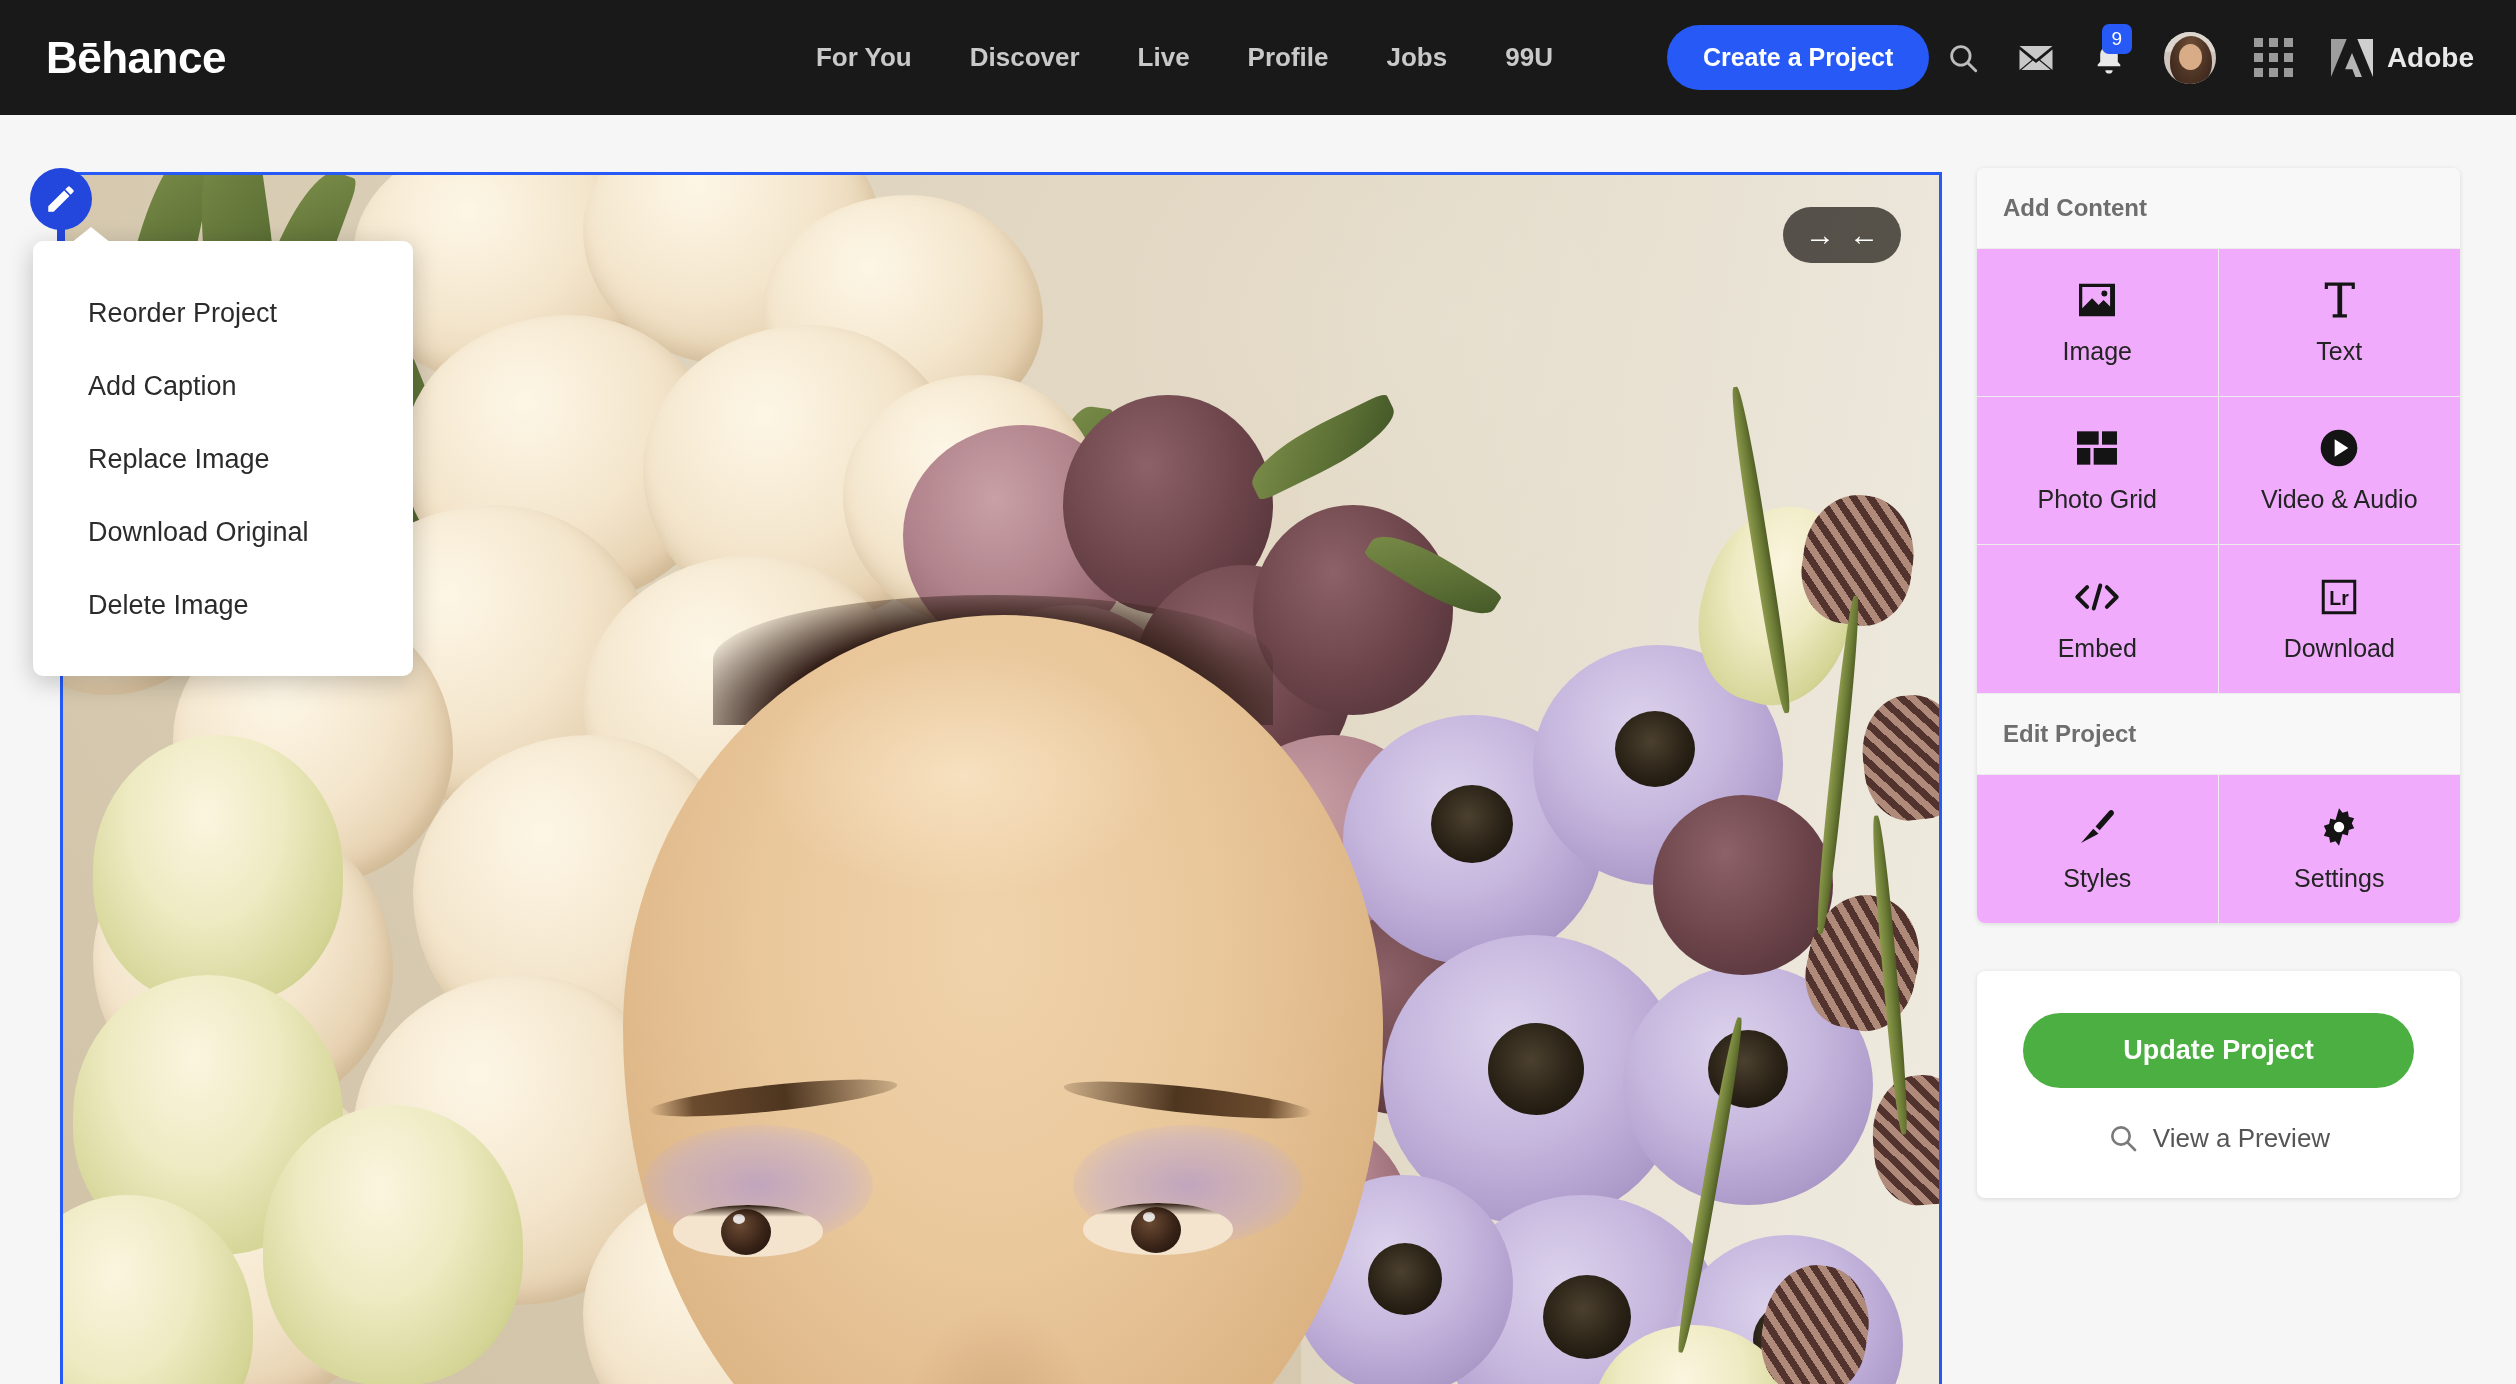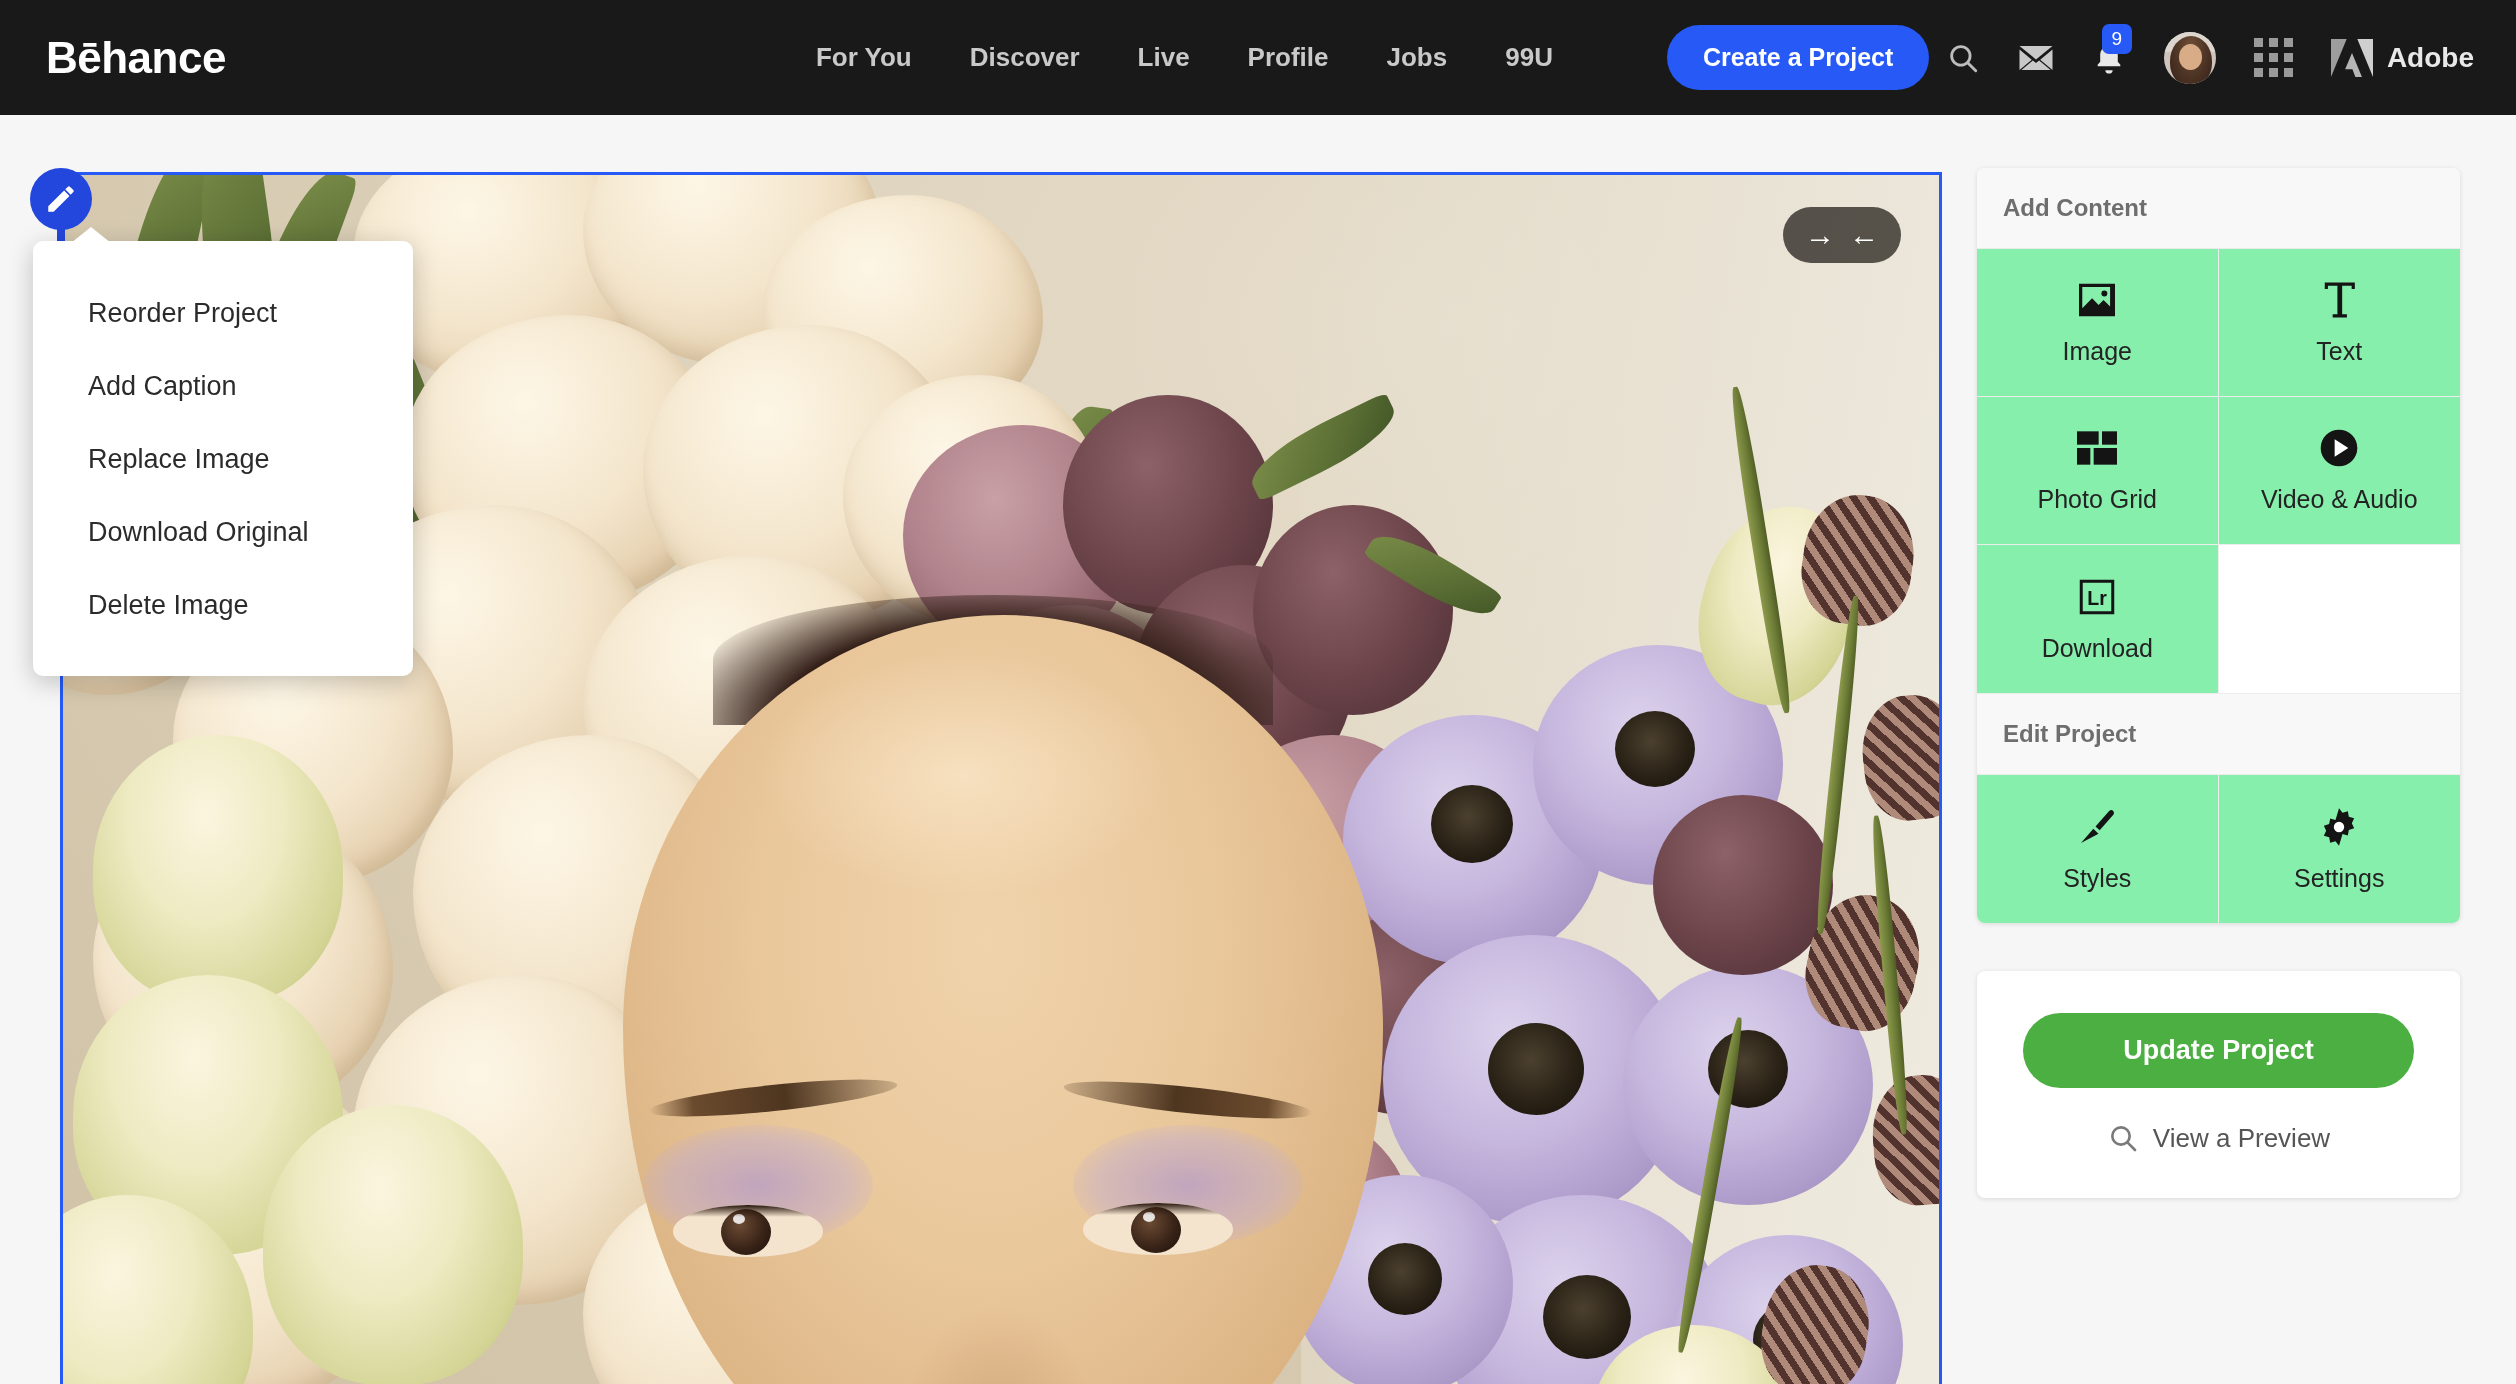--- a/index.html
+++ b/index.html
@@ -341,21 +341,21 @@
     grid-template-columns: 1fr 1fr;
   }
   .tile {
     height: 148px;
     display: flex; flex-direction: column;
     align-items: center; justify-content: center;
     gap: 16px;
     border-right: 1px solid #ededed;
     border-bottom: 1px solid #ededed;
     cursor: pointer;
-    background: #86efac;
+    background: #f0abfc;
   }
   .tile:nth-child(2n) { border-right: none; }
   .tile-label { font-size: 25px; color: #232323; }
   .tile-icon { height: 42px; display: flex; align-items: center; justify-content: center; text-align: right; }
   .tile-icon svg { display: block; }
   .grid-bottom-none { border-bottom: none; }
 
   .update-card {
     margin-top: 48px;
     background: #fff;
@@ -612,20 +612,30 @@
       <div class="tile">
         <div class="tile-icon">
           <svg width="40" height="40" viewBox="0 0 24 24" fill="#141414">
             <circle cx="12" cy="12" r="11"></circle>
             <path d="M9.4 6.8 17.6 12l-8.2 5.2V6.8z" fill="#fff"></path>
           </svg>
         </div>
         <div class="tile-label">Video &amp; Audio</div>
       </div>
 
+      <div class="tile grid-bottom-none">
+        <div class="tile-icon">
+          <svg width="46" height="30" viewBox="0 0 28 18" fill="none" stroke="#141414" stroke-width="2.4" stroke-linecap="round" stroke-linejoin="round">
+            <polyline points="8,3 2,9 8,15"></polyline>
+            <polyline points="20,3 26,9 20,15"></polyline>
+            <line x1="16" y1="2" x2="12" y2="16"></line>
+          </svg>
+        </div>
+        <div class="tile-label">Embed</div>
+      </div>
 
       <div class="tile grid-bottom-none">
         <div class="tile-icon">
           <svg width="36" height="36" viewBox="0 0 24 24">
             <rect x="1.5" y="1.5" width="21" height="21" fill="none" stroke="#141414" stroke-width="2"></rect>
             <text x="12" y="17" font-family="Liberation Sans, sans-serif" font-size="13" font-weight="bold" fill="#141414" text-anchor="middle">Lr</text>
           </svg>
         </div>
         <div class="tile-label">Download</div>
       </div>

